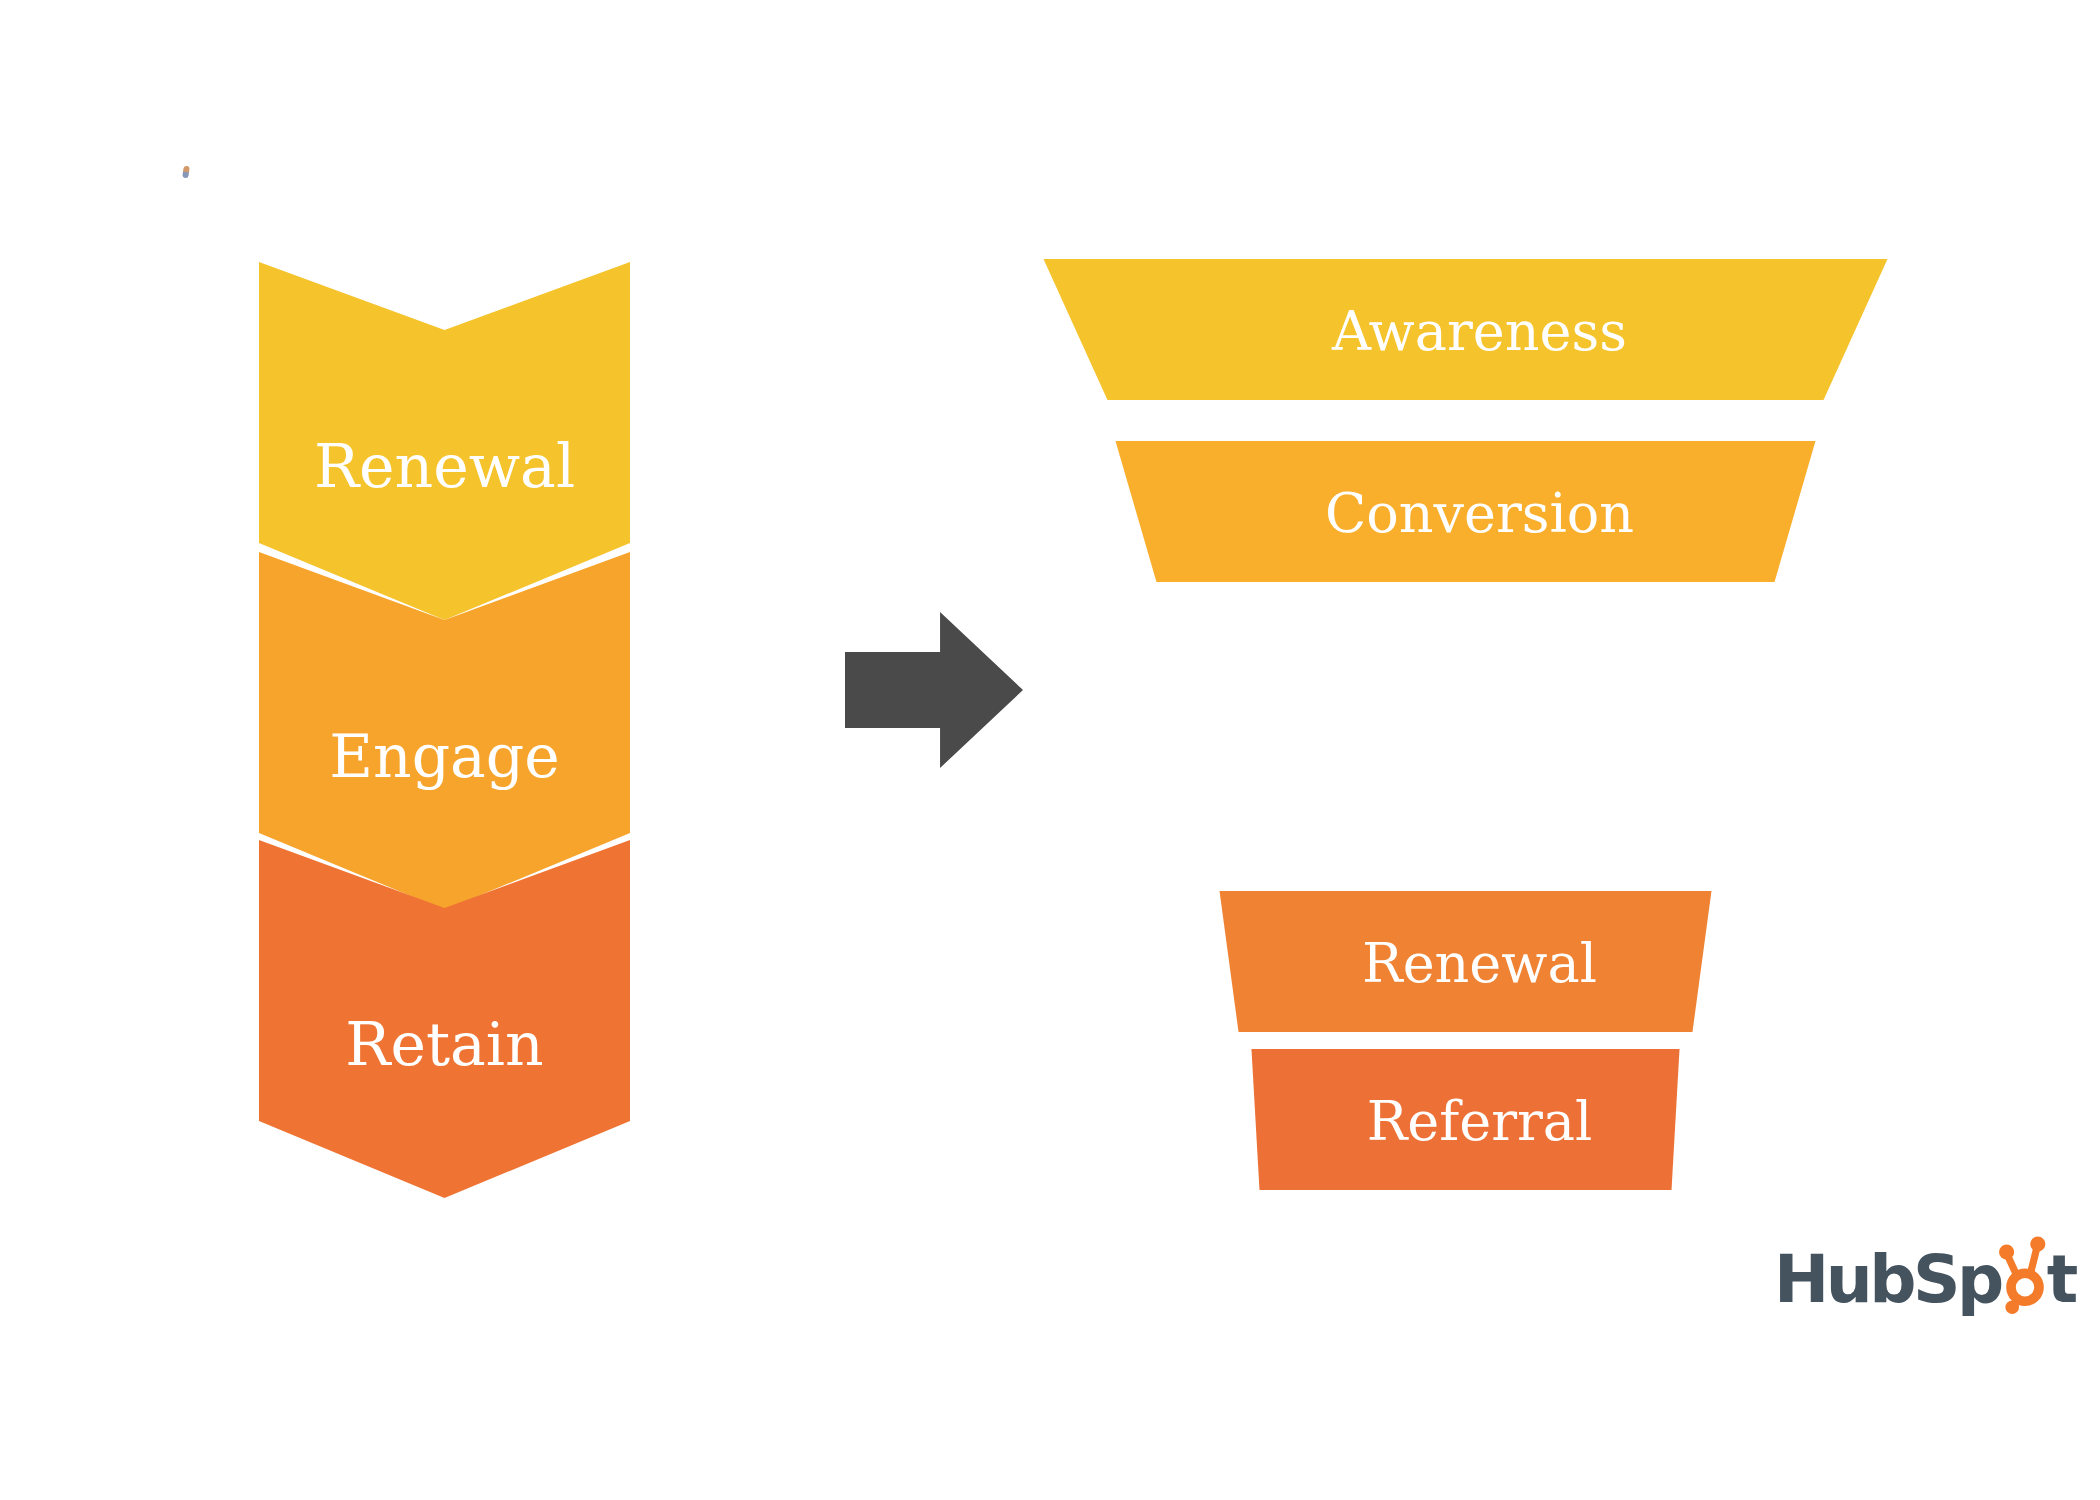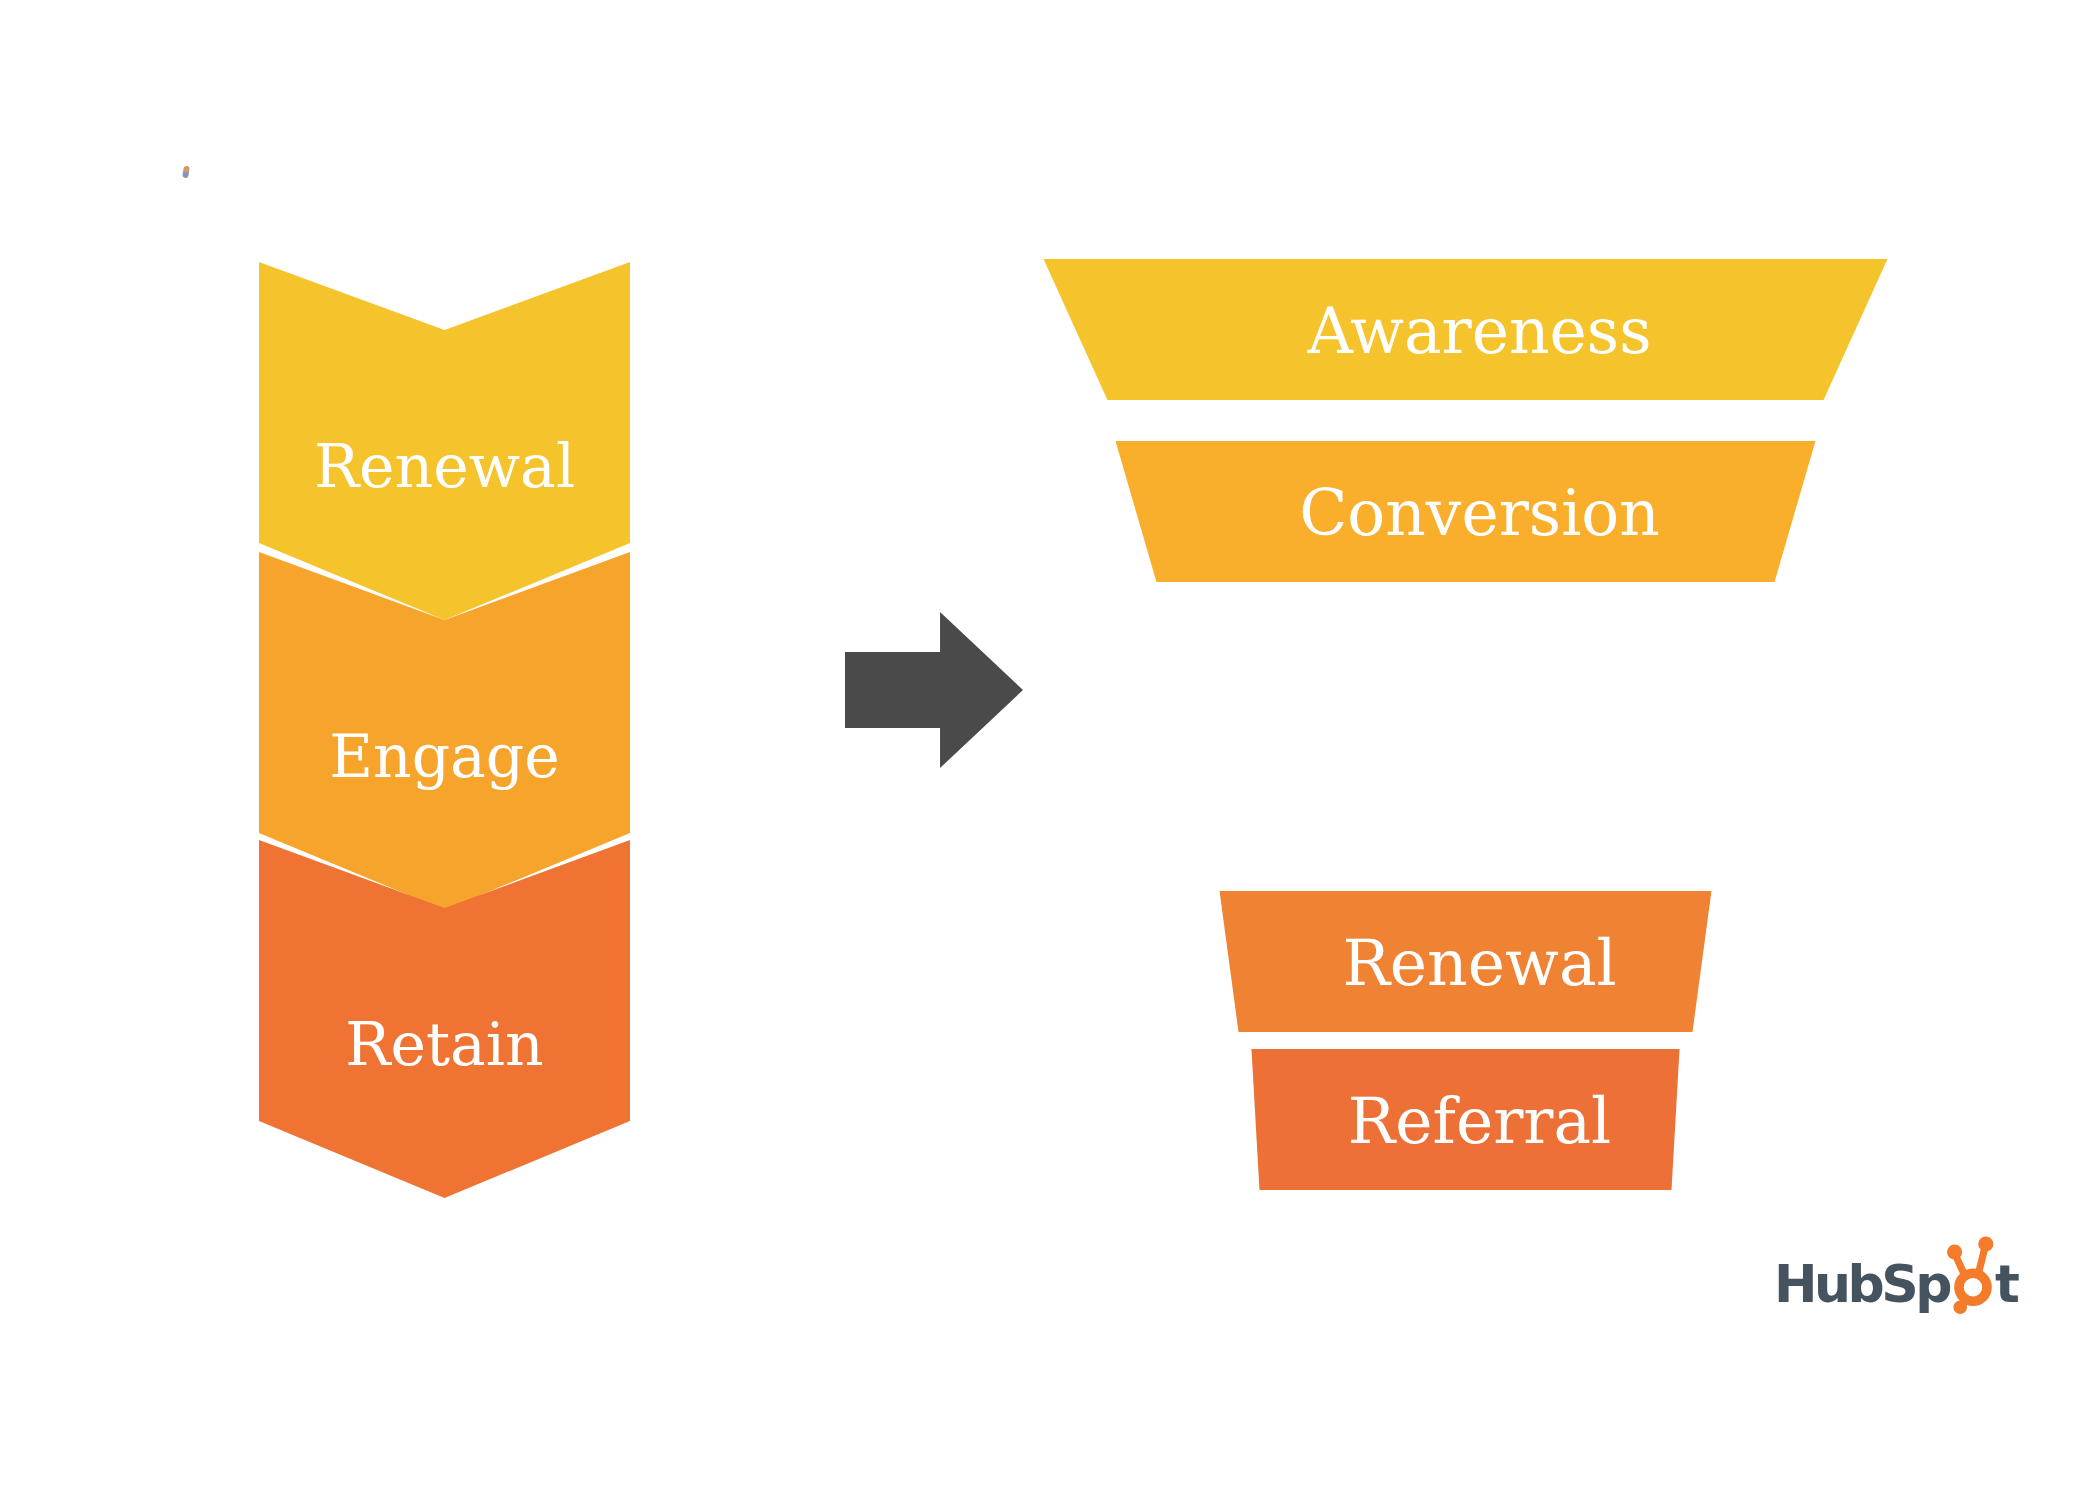--- a/index.html
+++ b/index.html
@@ -68,21 +68,21 @@
     left: 1043px;
     width: 845px;
     height: 141px;
     display: flex;
     align-items: center;
     justify-content: center;
   }
   .stage .label {
     color: #ffffff;
     font-family: "DejaVu Serif", serif;
-    font-size: 63px;
+    font-size: 54px;
     line-height: 1;
     padding-top: 4px;
     margin-left: 28px;
   }
   .stage.s1 { top: 259px;  clip-path: polygon(0.06% 0, 99.94% 0, 92.37% 100%, 7.63% 100%); }
   .stage.s2 { top: 441px;  clip-path: polygon(8.58% 0, 91.42% 0, 86.57% 100%, 13.43% 100%); }
   .stage.s3 { top: 575px;  clip-path: polygon(13.79% 0, 86.21% 0, 82.66% 100%, 17.34% 100%); }
   .stage.s4 { top: 733px;  clip-path: polygon(17.69% 0, 82.31% 0, 79.47% 100%, 20.53% 100%); }
   .stage.s5 { top: 891px;  clip-path: polygon(20.89% 0, 79.11% 0, 76.86% 100%, 23.14% 100%); }
   .stage.s6 { top: 1049px; clip-path: polygon(24.67% 0, 75.33% 0, 74.38% 100%, 25.62% 100%); }
@@ -91,21 +91,21 @@
   .logo {
     position: absolute;
     left: 1774px;
     top: 1228px;
     height: 100px;
     white-space: nowrap;
   }
   .logo .word {
     font-family: "DejaVu Sans", "Liberation Sans", sans-serif;
     font-weight: bold;
-    font-size: 52px;
+    font-size: 66px;
     letter-spacing: -3.5px;
     line-height: 100px;
     vertical-align: baseline;
   }
   .logo svg.sprocket {
     display: inline-block;
     width: 48px;
     height: 80px;
     overflow: visible;
     vertical-align: -6px;

